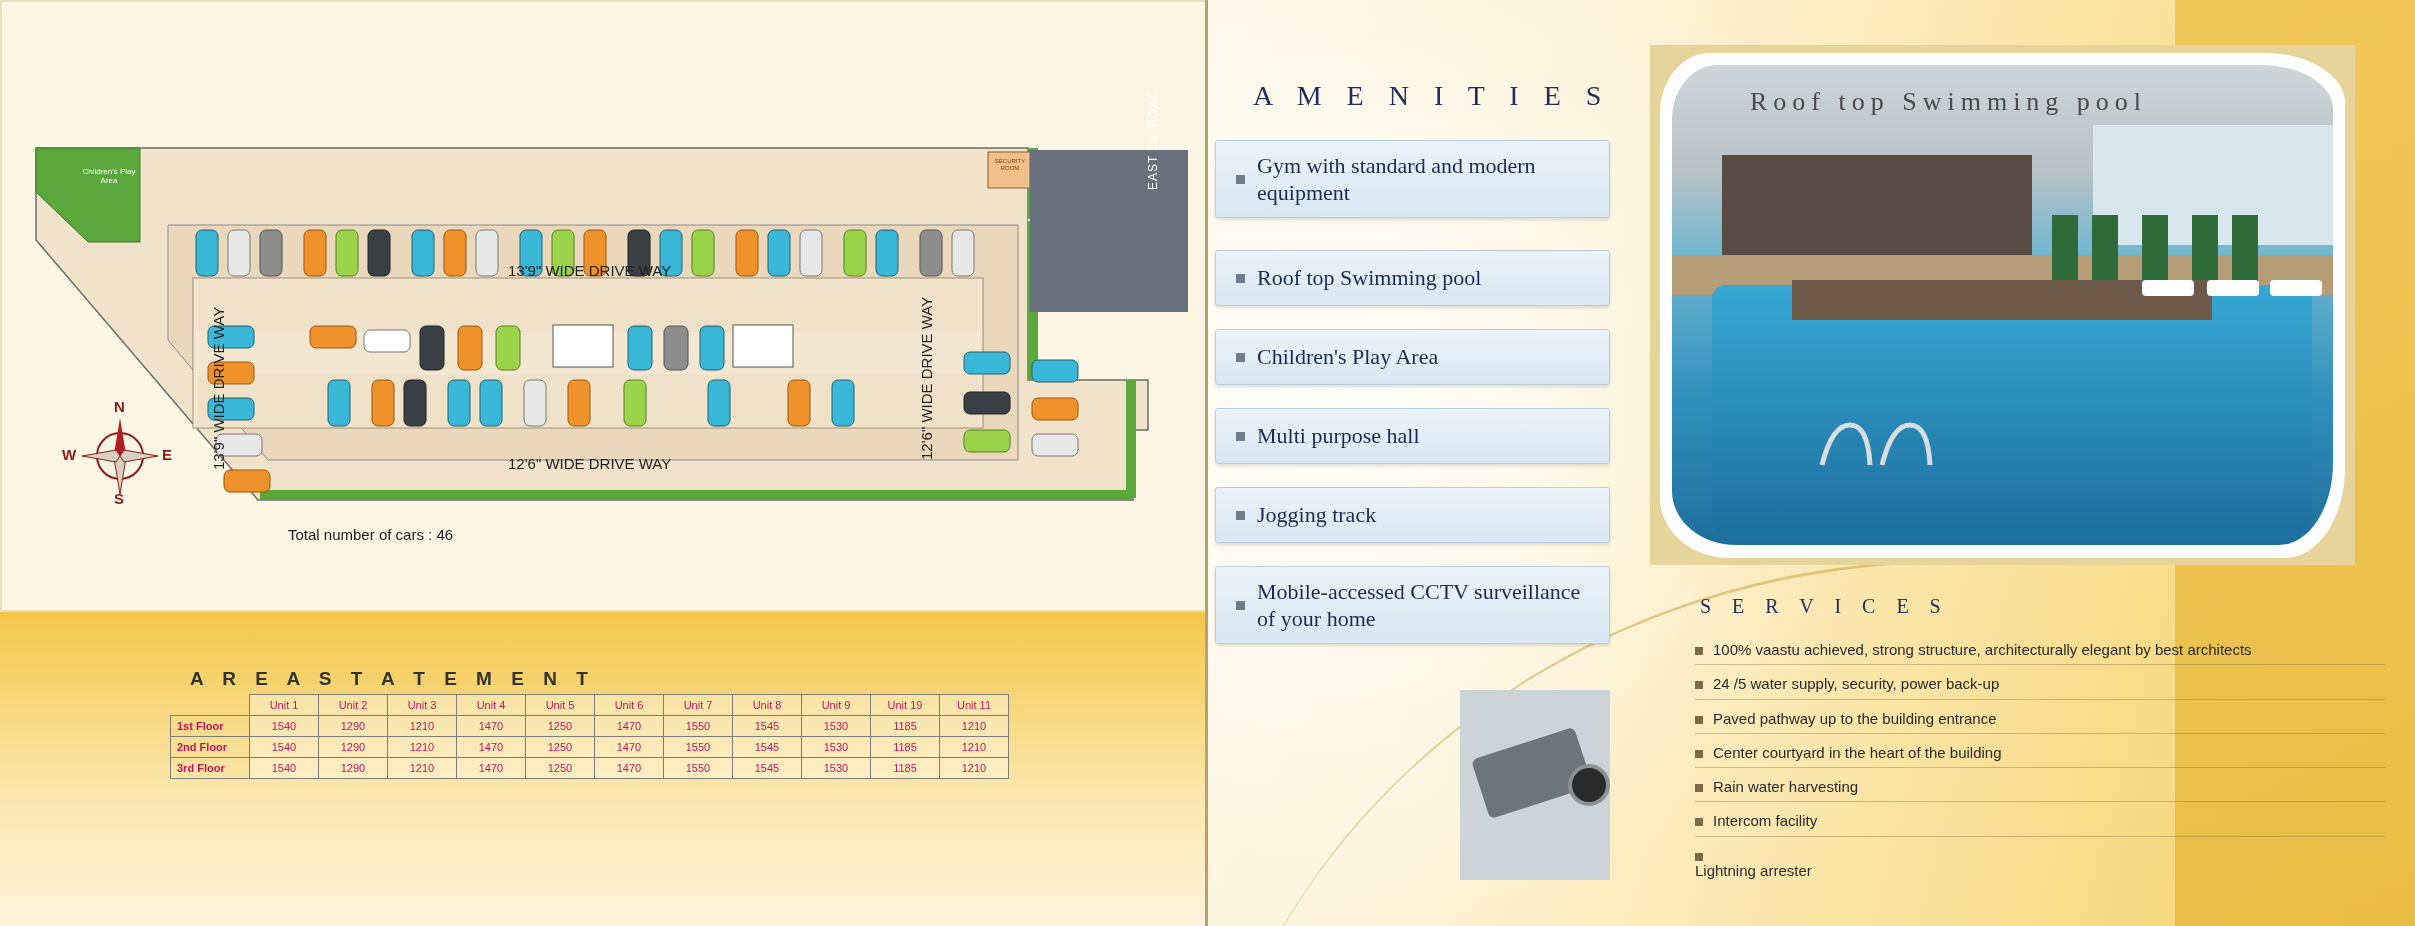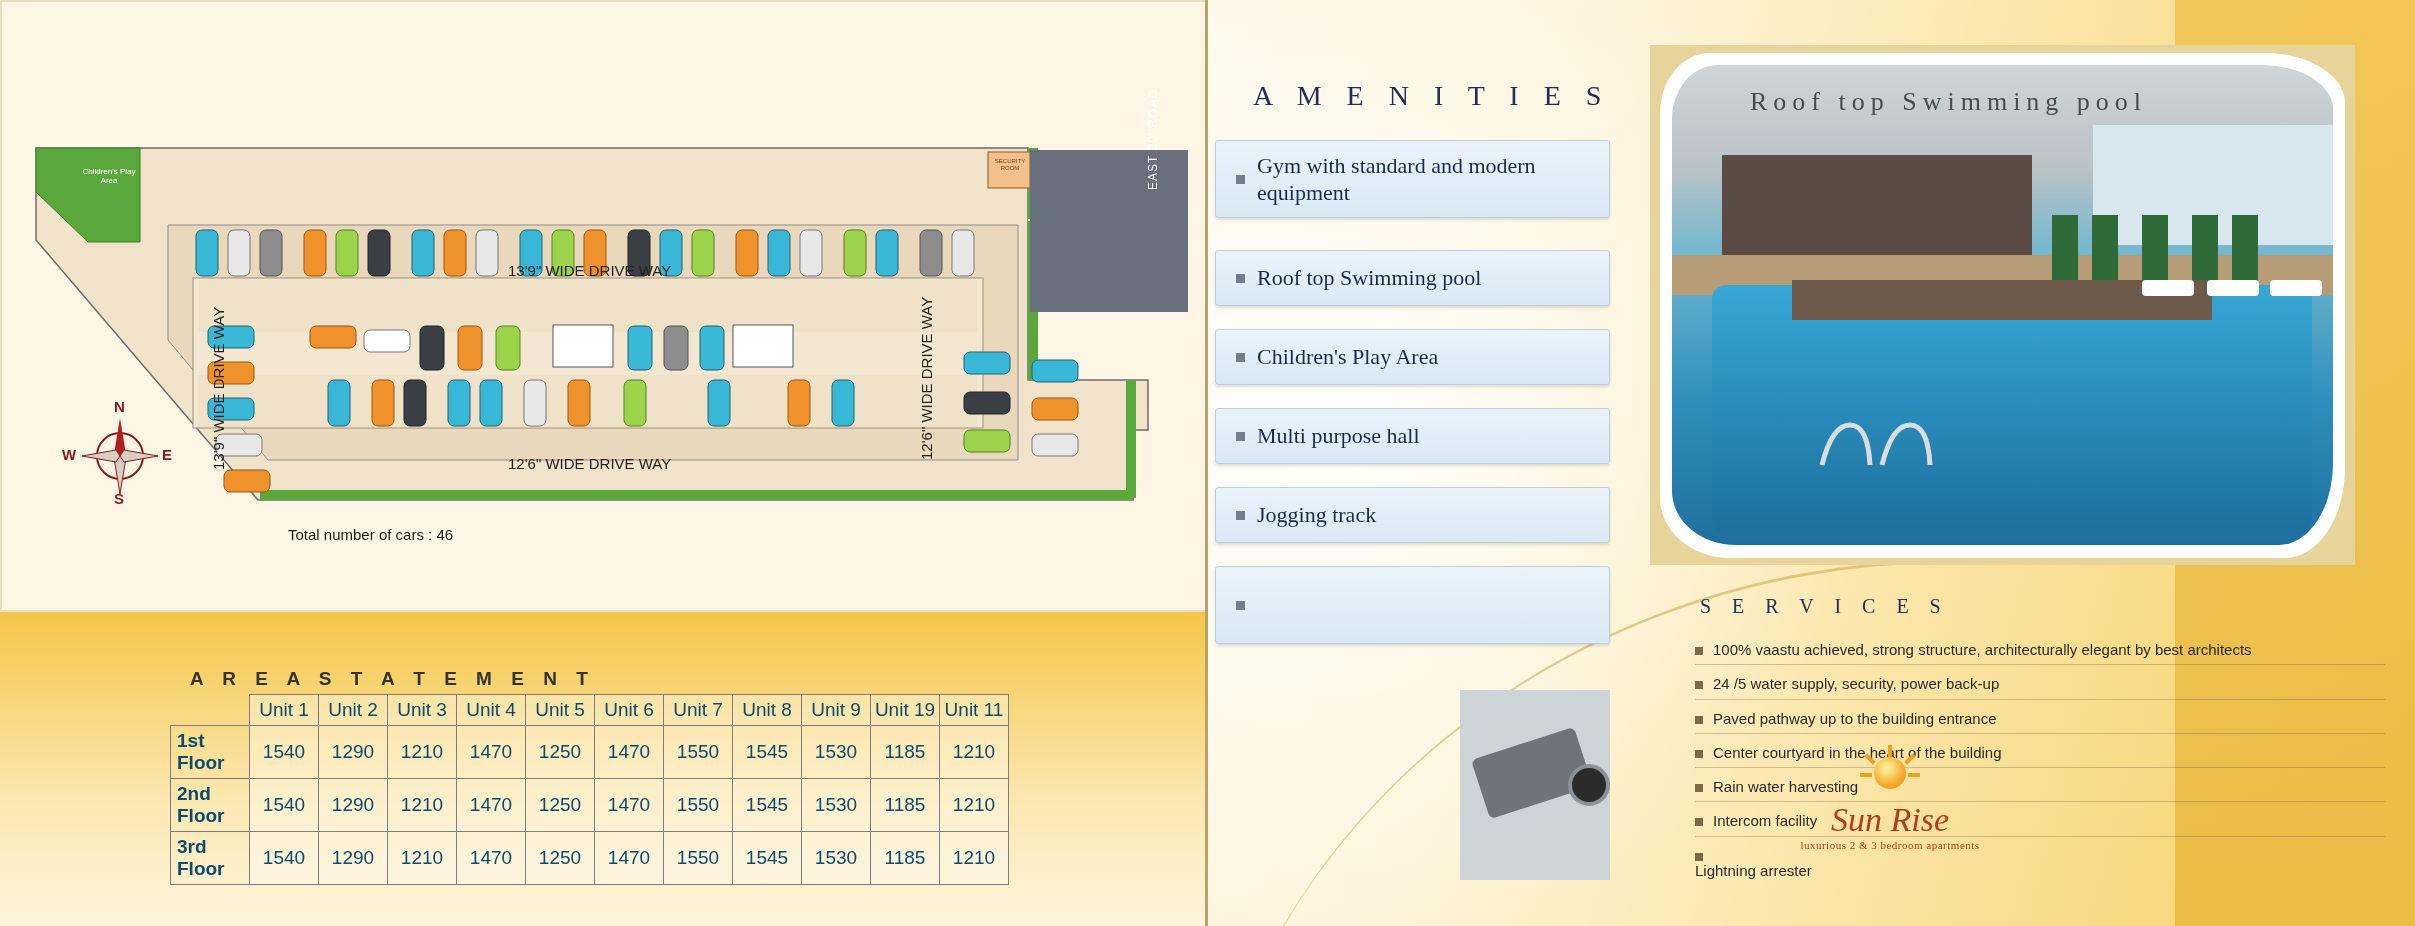--- a/index.html
+++ b/index.html
@@ -29,21 +29,21 @@
   .drive-vert{transform:rotate(-90deg);transform-origin:left top;}
 
   .total-cars{position:absolute;left:260px;top:396px;font-size:15px;color:#1b1b1b;}
 
   
   .compass{position:absolute;left:60px;top:398px;width:120px;height:110px;}
   .compass .lbl{position:absolute;font-size:15px;font-weight:bold;color:#8b1a1a;}
 
   
   .area-title{position:absolute;left:190px;top:668px;font-size:19px;color:#333;letter-spacing:7px;font-weight:bold;}
-  .area-table{position:absolute;left:170px;top:694px;border-collapse:collapse;font-size:19px;color:#0c4a6e;}
+  .area-table{position:absolute;left:170px;top:694px;border-collapse:collapse;font-size:11px;color:#be185d;}
   .area-table th,.area-table td{border:1px solid #7d7d7d;padding:4px 0;text-align:center;width:68px;background:rgba(255,255,255,.35);}
   .area-table td.rowhead,.area-table th.corner{width:72px;font-weight:bold;text-align:left;padding-left:6px;background:transparent;border:1px solid #7d7d7d;}
   .area-table th.corner{border:none;background:transparent;}
   .area-table th{font-weight:normal;}
 
   
   .right-panel{position:absolute;left:1208px;top:0;width:1207px;height:926px;
     background:linear-gradient(105deg,#fdf7e6 0%,#fdf3d7 30%,#fbe6a9 58%,#f4cf63 100%);}
   .right-gold-top{position:absolute;right:0;top:0;width:240px;height:926px;background:linear-gradient(180deg,#f0c34f,#e8b93f);opacity:.85;}
   .right-soft{position:absolute;left:0;top:0;width:1207px;height:926px;background:radial-gradient(circle at 10% 45%, rgba(255,255,255,.85) 0%, rgba(255,255,255,0) 45%);}
@@ -312,20 +312,21 @@
   <div class="amen-item" style="top:408px;height:56px;">
     <span class="bullet"></span>
     <span class="txt">Multi purpose hall</span>
   </div>
   <div class="amen-item" style="top:487px;height:56px;">
     <span class="bullet"></span>
     <span class="txt">Jogging track</span>
   </div>
   <div class="amen-item" style="top:566px;height:78px;">
     <span class="bullet"></span>
+    <span class="txt">Mobile-accessed CCTV surveillance of your home</span>
   </div>
 
   <div class="pool-photo">
     <div class="pool-inner">
       <div class="pool-white"></div>
       <div class="pool-img">
         <div class="pool-sky"></div>
         <div class="pool-bldg"></div>
         <div class="pool-deck"></div>
         <div class="pool-water"></div>
@@ -381,26 +382,14 @@
       <span class="b"></span>
       <span class="t">Lightning arrester</span>
     </div>
   </div>
 
   <div class="cctv-photo">
     <div class="cctv-body"></div>
     <div class="cctv-lens"></div>
   </div>
 
-  <div class="logo">
-    <div class="sun">
-      <div class="sun-ray" style="left:28px;top:0;width:4px;height:12px;"></div>
-      <div class="sun-ray" style="left:8px;top:8px;width:4px;height:12px;transform:rotate(-45deg);"></div>
-      <div class="sun-ray" style="left:48px;top:8px;width:4px;height:12px;transform:rotate(45deg);"></div>
-      <div class="sun-ray" style="left:0;top:28px;width:12px;height:4px;"></div>
-      <div class="sun-ray" style="left:48px;top:28px;width:12px;height:4px;"></div>
-      <div class="sun-disc"></div>
-    </div>
-    <div class="brand">Sun Rise</div>
-    <div class="tag">luxurious 2 &amp; 3 bedroom apartments</div>
-  </div>
 
 </div>
 
 </body></html>

